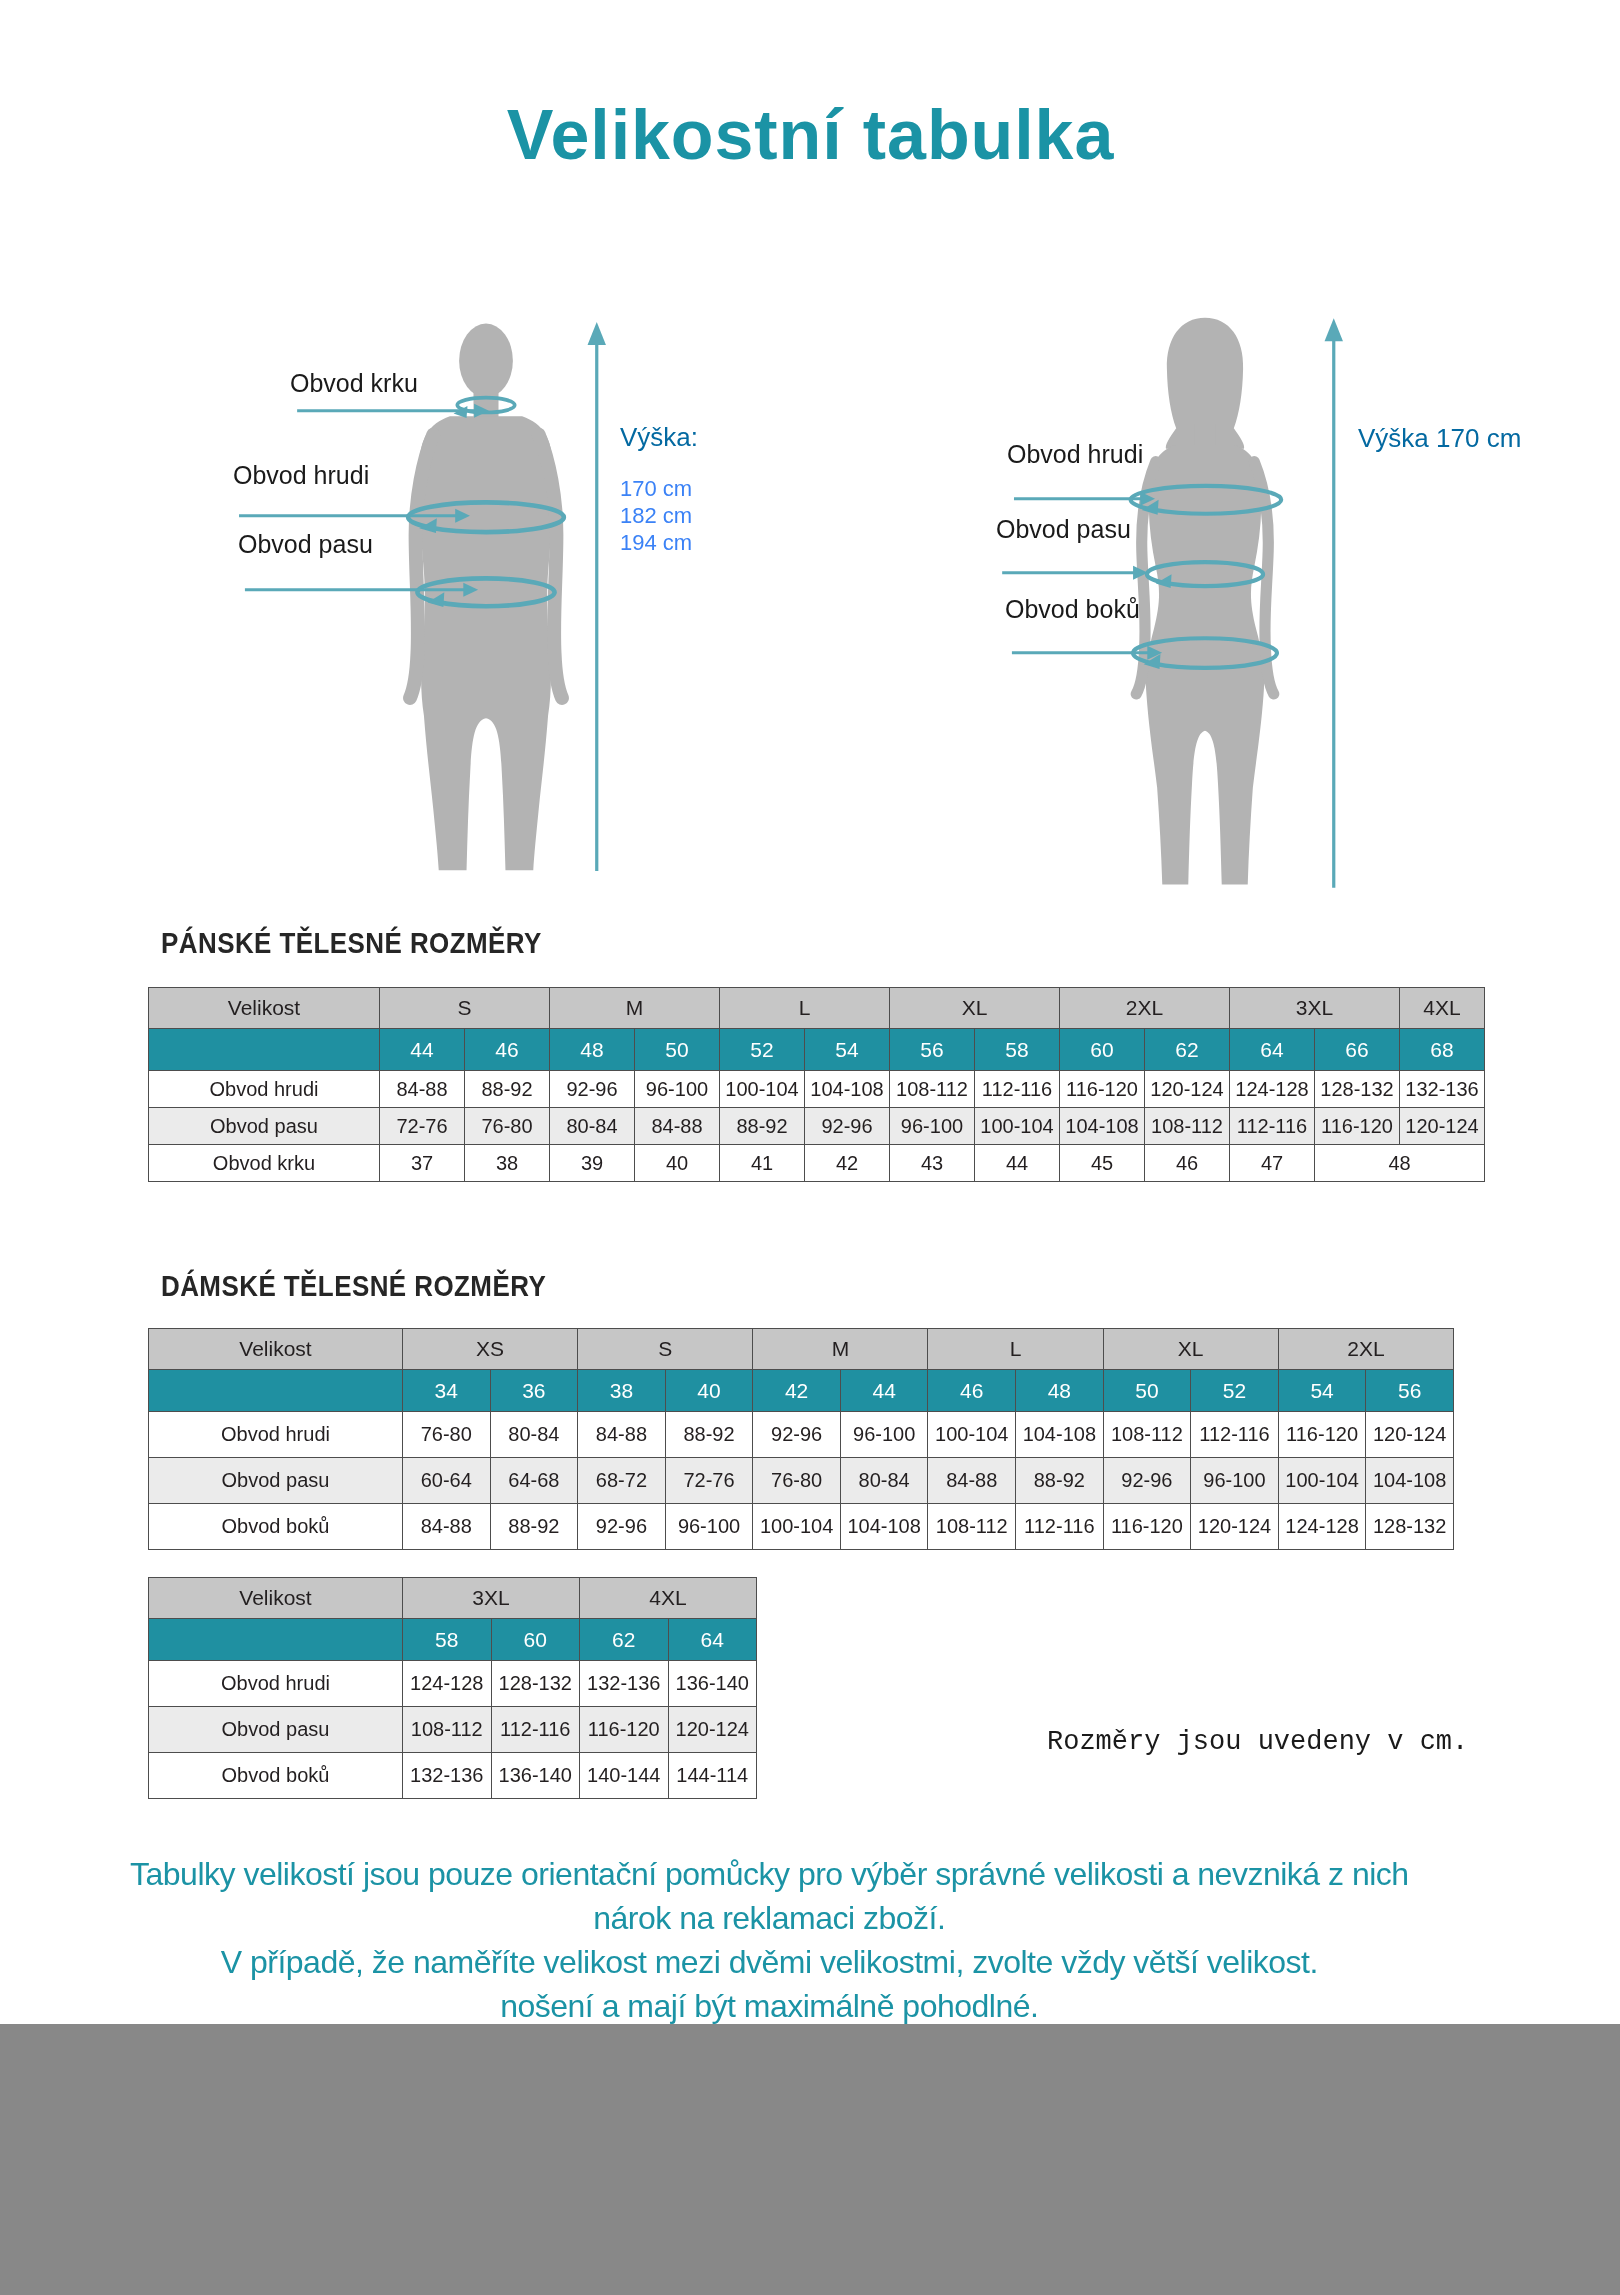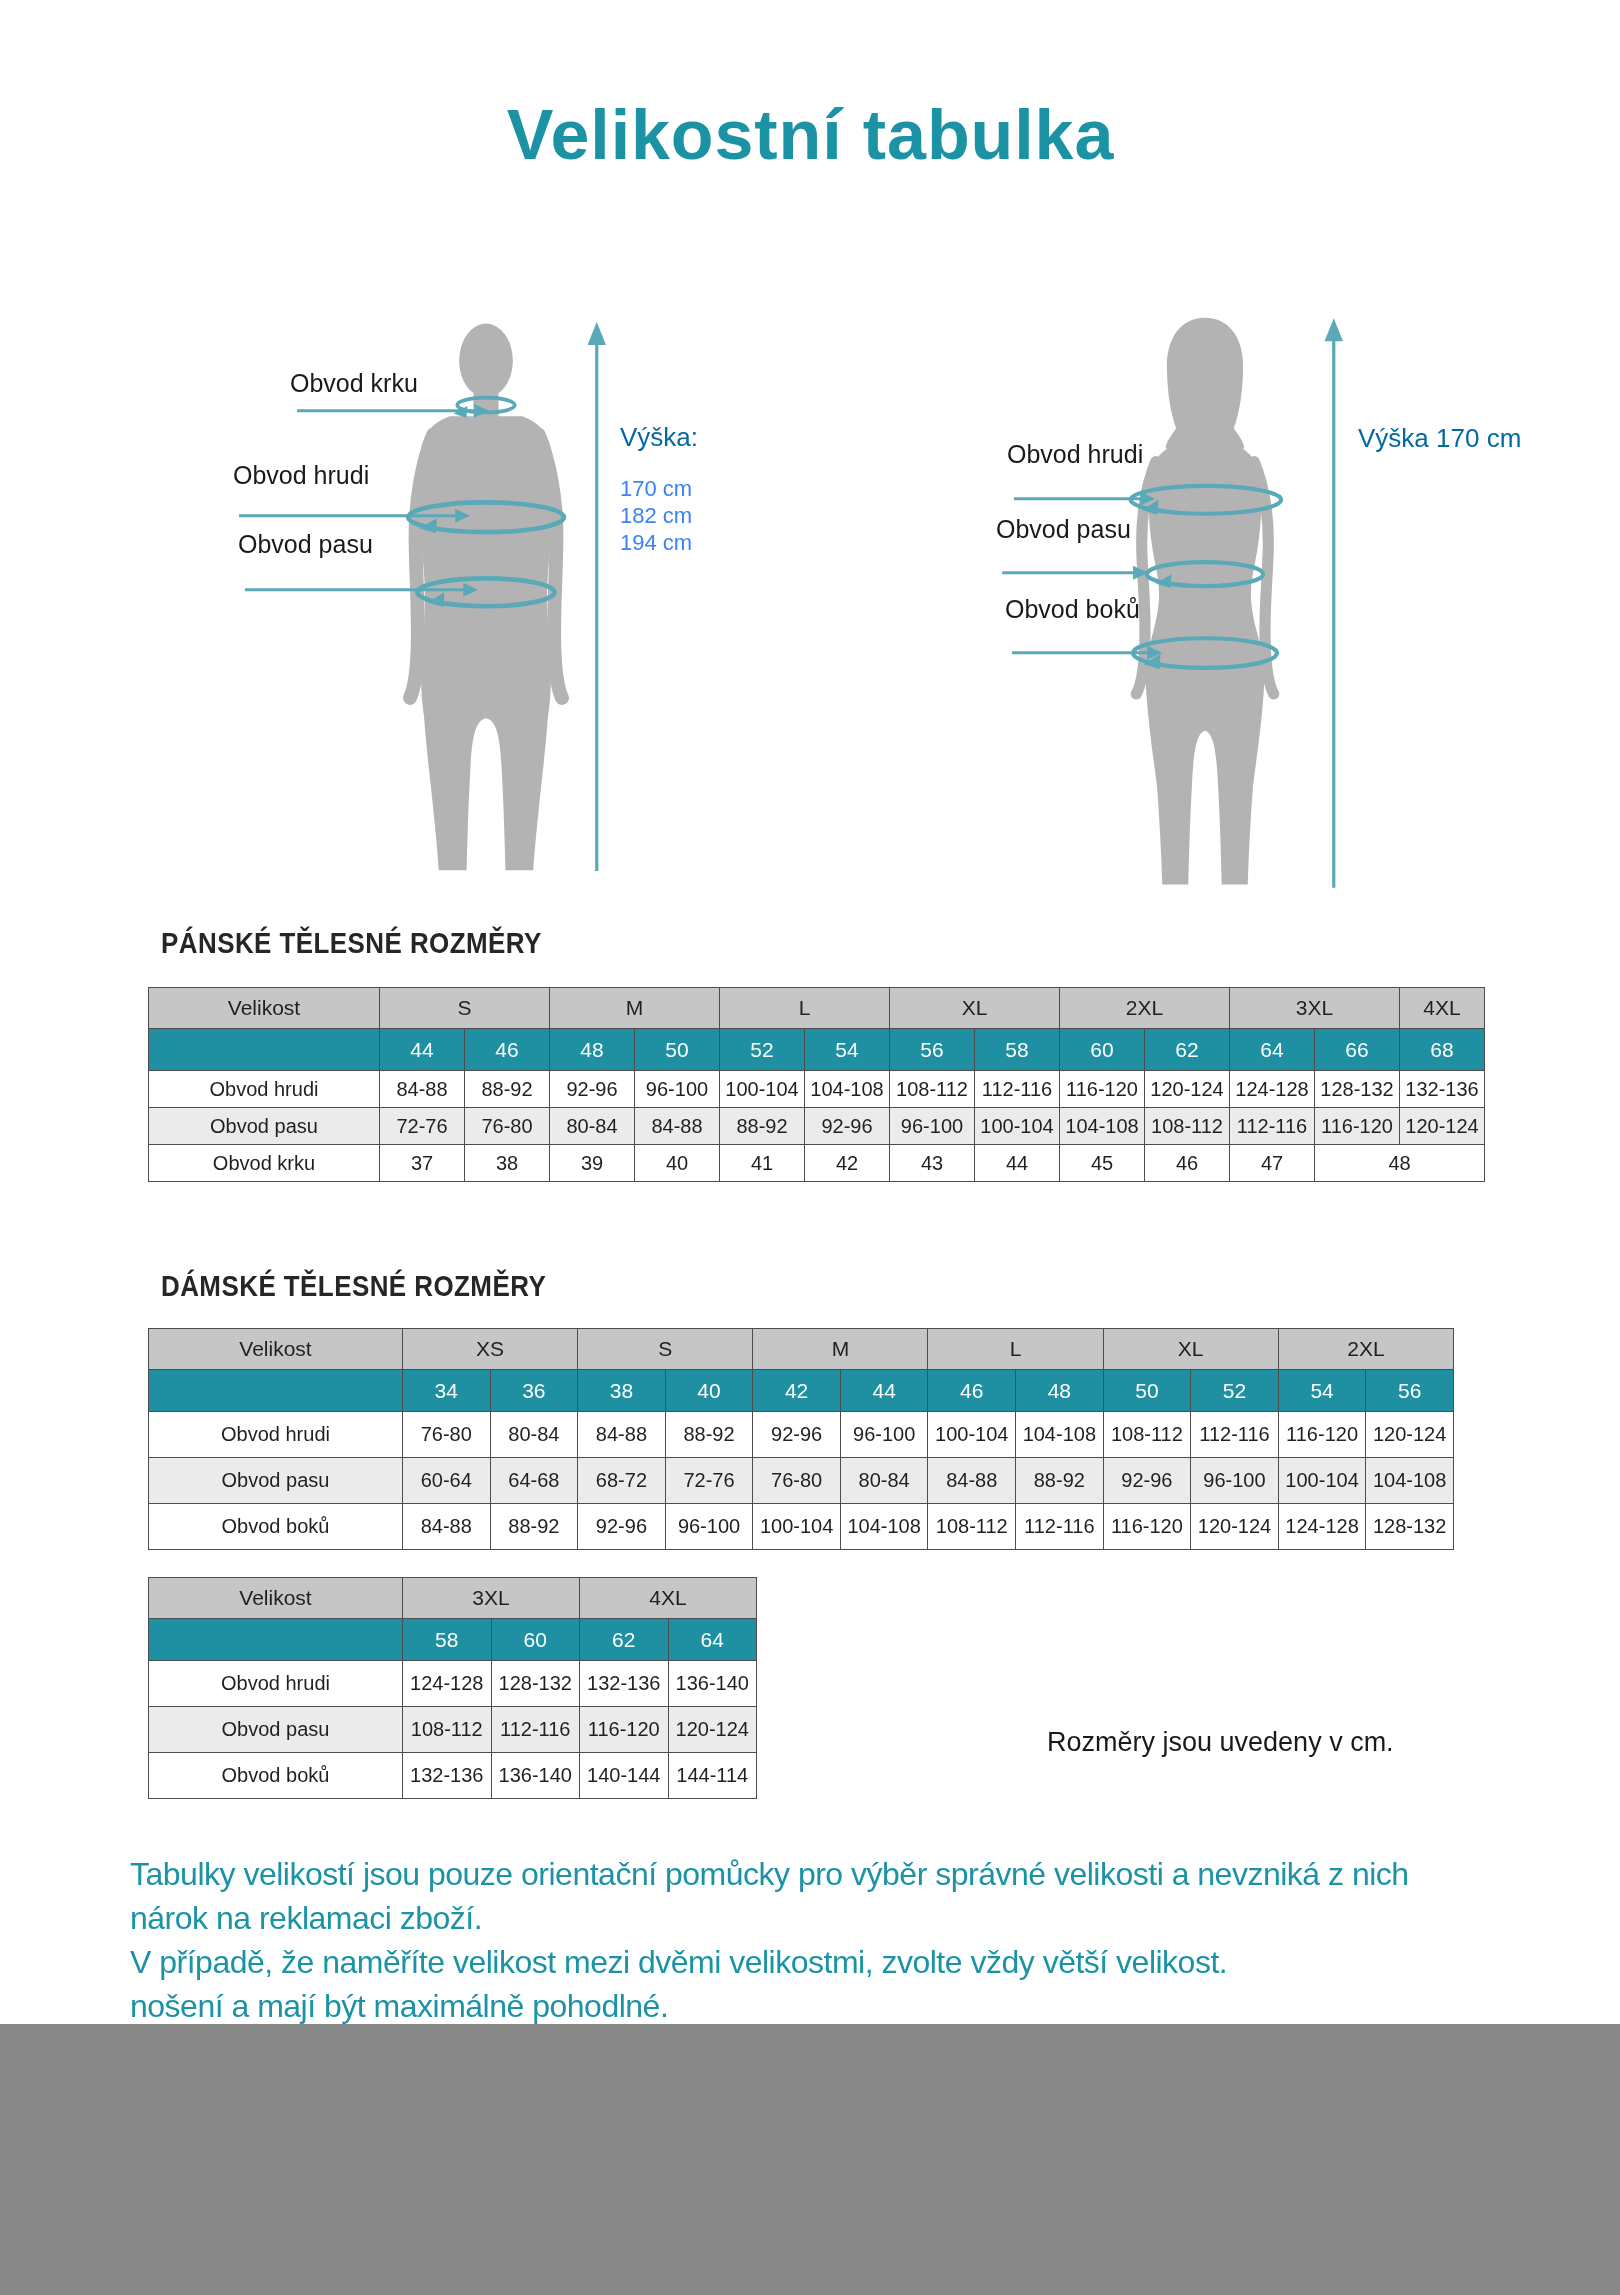--- a/index.html
+++ b/index.html
@@ -39,23 +39,23 @@
   .size-table .num-row th{background:var(--table-teal);color:#ffffff;font-size:21px;height:42px;}
   .size-table tbody tr{background:#ffffff;height:37px;}
   .size-table tbody tr:nth-child(2){background:var(--row-alt-gray);}
   #womens-table tbody tr,#womens-ext-table tbody tr{height:46px;}
   #mens-table{left:148px;top:987px;width:1337px;}
   #womens-table{left:148px;top:1328px;width:1306px;}
   #womens-ext-table{left:148px;top:1577px;width:609px;}
   #mens-table col.label-col{width:231px;}
   #womens-table col.label-col,#womens-ext-table col.label-col{width:254px;}
 
-  .note-text{position:absolute;left:1047px;top:1727px;font-size:27px;color:#1a1a1a;white-space:nowrap;}
+  .note-text{position:absolute;left:1047px;top:1727px;font-size:27px;color:#1a1a1a;white-space:nowrap;font-family:Liberation Mono, monospace;}
   .footer-text{position:absolute;left:130px;top:1852px;font-size:32px;line-height:44px;
-               color:var(--accent-teal);letter-spacing:-0.5px;}
+               color:var(--accent-teal);letter-spacing:-0.5px;text-align:center;}
 </style>
 </head>
 <body>
 
 <div class="page">
 
   <div class="page-title">
     <div>Velikostní tabulka</div>
   </div>
 

